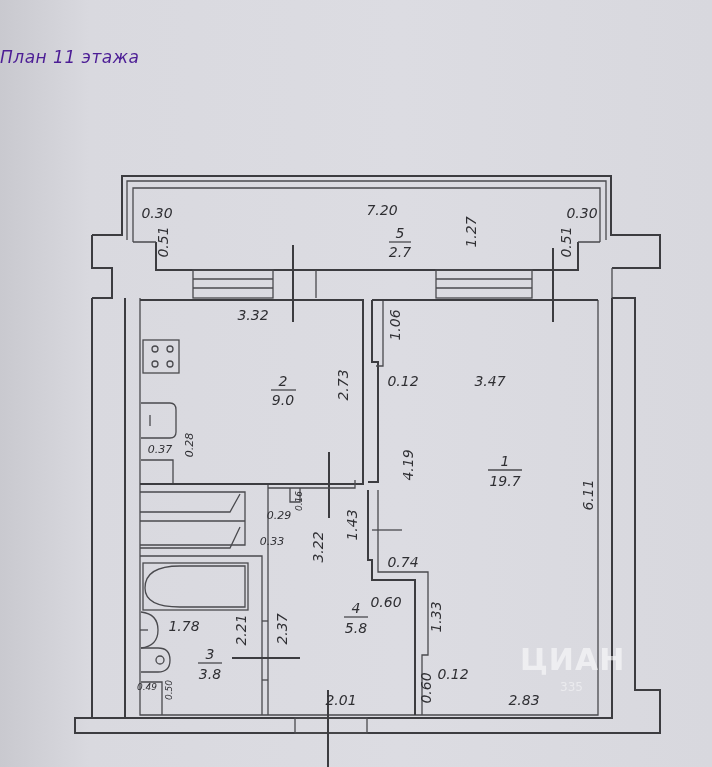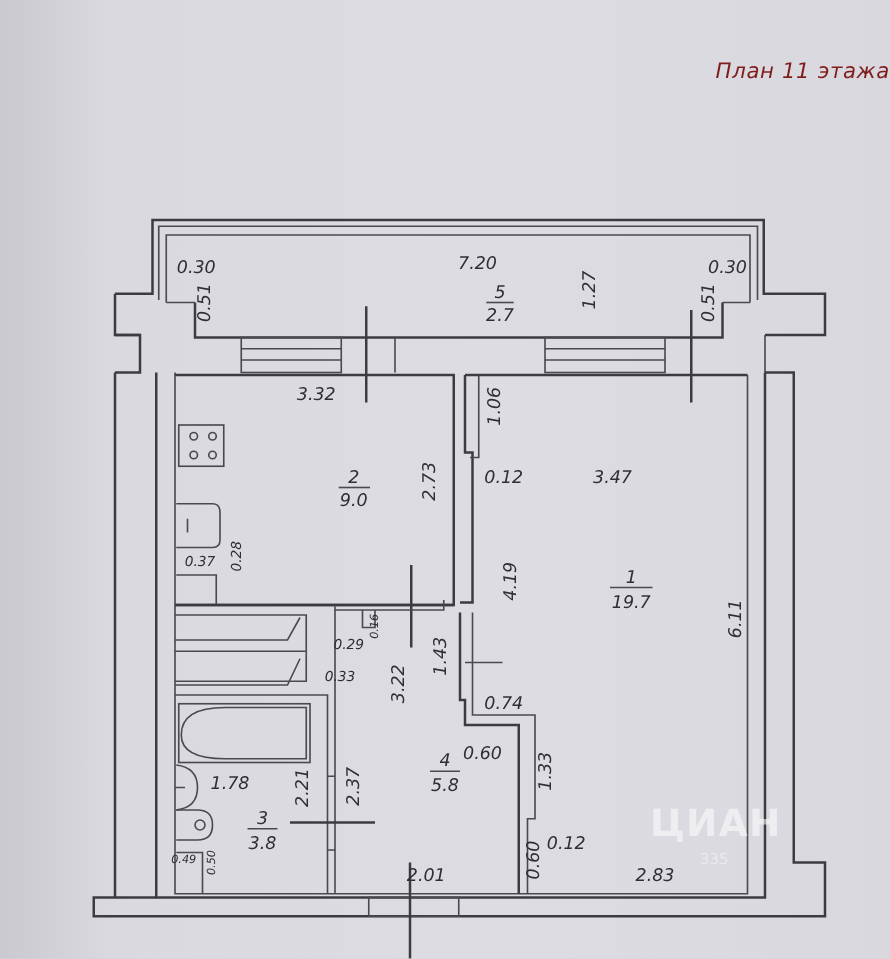--- a/index.html
+++ b/index.html
@@ -1,21 +1,21 @@
 <!DOCTYPE html>
 <html><head>
 <meta charset="utf-8">
 <style>
   html,body{margin:0;padding:0;}
   body{width:712px;height:767px;overflow:hidden;background:#d6d6dc;
        font-family:"DejaVu Sans",sans-serif;position:relative;}
   .sheet{position:absolute;left:0;top:0;width:712px;height:767px;
          background:linear-gradient(90deg,#c9c9cf 0px,#d9d9df 90px,#dcdce2 400px,#d8d8de 712px);}
-  .title{position:absolute;left:0;width:712px;top:47px;text-align:right;
-         font-size:17px;font-style:italic;color:#7f1d1d;letter-spacing:0.5px;}
+  .title{position:absolute;left:0;width:712px;top:47px;text-align:left;
+         font-size:17px;font-style:italic;color:#4c1d95;letter-spacing:0.5px;}
   svg{position:absolute;left:0;top:0;}
   .lbl{font-family:"DejaVu Sans",sans-serif;font-style:italic;font-size:14px;fill:#2f2f33;}
   .lbl-s{font-size:11px;}
   .lbl-xs{font-size:9px;}
   .wall{fill:none;stroke:#3c3c40;stroke-width:2;}
   .thin{fill:none;stroke:#4a4a4e;stroke-width:1.3;}
   .wm{position:absolute;left:520px;top:642px;font-size:30px;color:rgba(255,255,255,0.55);
       font-family:"DejaVu Sans",sans-serif;font-weight:bold;letter-spacing:1px;}
   .wm-id{position:absolute;left:560px;top:680px;font-size:12px;color:rgba(255,255,255,0.45);}
 </style>

